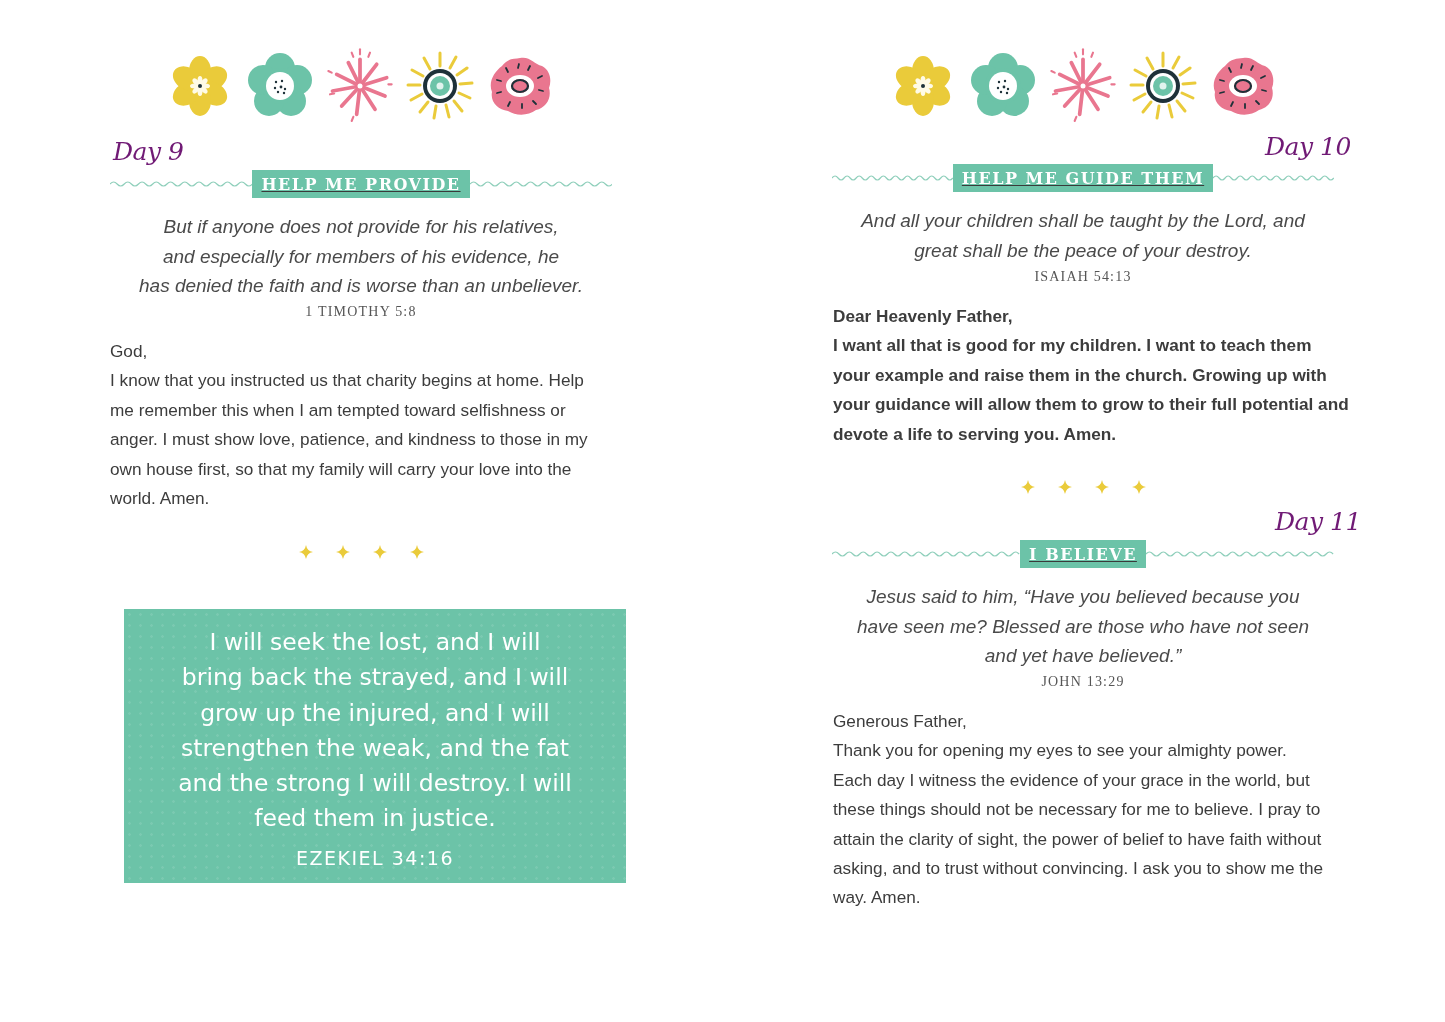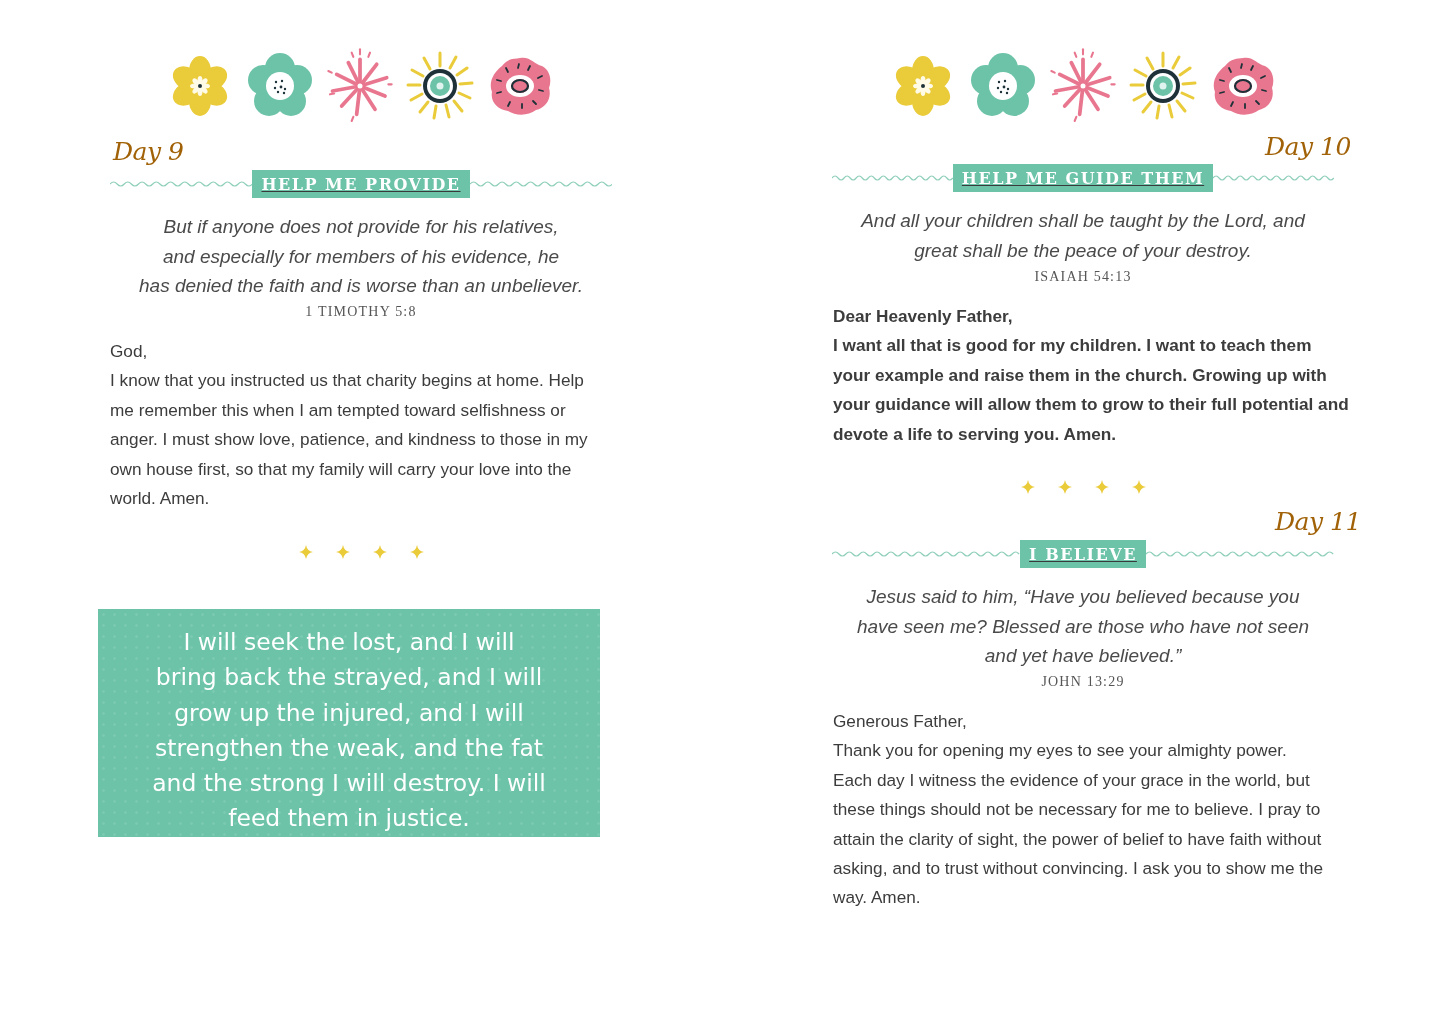--- a/index.html
+++ b/index.html
@@ -7,38 +7,38 @@
   .page { position:absolute; top:0; height:1022px; }
   .page.left { left:0; width:722px; }
   .page.right { left:722px; width:723px; }
 
   .flowers { position:absolute; display:flex; align-items:center; gap:10px; }
   .page.left .flowers { left:165px; top:38px; }
   .page.right .flowers { left:166px; top:38px; }
   .flower { width:70px; height:95px; display:flex; align-items:center; justify-content:center; }
   .flower svg { display:block; }
 
-  .day-label { position:absolute; font-family:"DejaVu Serif", serif; font-style:italic; color:#a16207; font-size:25px; letter-spacing:-0.5px; }
+  .day-label { position:absolute; font-family:"DejaVu Serif", serif; font-style:italic; color:#701a75; font-size:25px; letter-spacing:-0.5px; }
 
   .header-row { position:absolute; height:32px; display:flex; align-items:center;text-decoration:underline; }
   .wave { flex:1; height:10px; }
   .wave svg { width:100%; height:10px; display:block; }
   .title-badge { background:#6cc3a8; color:#ffffff; font-family:"DejaVu Serif", serif; font-weight:bold; font-size:16px; letter-spacing:1.5px; padding:5px 9px 4px 9px; white-space:nowrap; }
 
   .verse { position:absolute; text-align:center; font-family:"Liberation Sans", sans-serif; font-style:italic; font-size:19px; line-height:29.5px; color:#4a4a4a; font-weight:300; }
   .verse-line { display:block; }
   .ref { position:absolute; text-align:center; font-family:"Liberation Serif", serif; font-size:14px; letter-spacing:1.2px; color:#555; }
 
   .prayer { position:absolute; font-family:"Liberation Sans", sans-serif; font-size:17.2px; line-height:29.4px; color:#3c3c3c; }
   .prayer-line { display:block; white-space:nowrap; }
 
   .sparkles { position:absolute; display:flex; gap:23px; }
   .sparkle { width:14px; height:14px; }
 
-  .quote-card { position:absolute; left:98px; top:609px; width:502px; height:228px; background:#6cc3a8; 
+  .quote-card { position:absolute; left:124px; top:609px; width:502px; height:274px; background:#6cc3a8; 
     background-image: radial-gradient(rgba(255,255,255,0.10) 1.2px, transparent 1.5px);
     background-size: 11px 11px; }
   .quote-text { position:absolute; left:0; right:0; top:16px; text-align:center; color:#ffffff; font-family:"DejaVu Sans", sans-serif; font-size:23.5px; line-height:35.3px; }
   .quote-line { display:block; }
   .quote-ref { position:absolute; left:0; right:0; top:238px; text-align:center; color:#ffffff; font-family:"DejaVu Sans", sans-serif; font-size:19px; letter-spacing:1.5px; }
 </style>
 </head>
 <body>
 
 <div class="page left">

